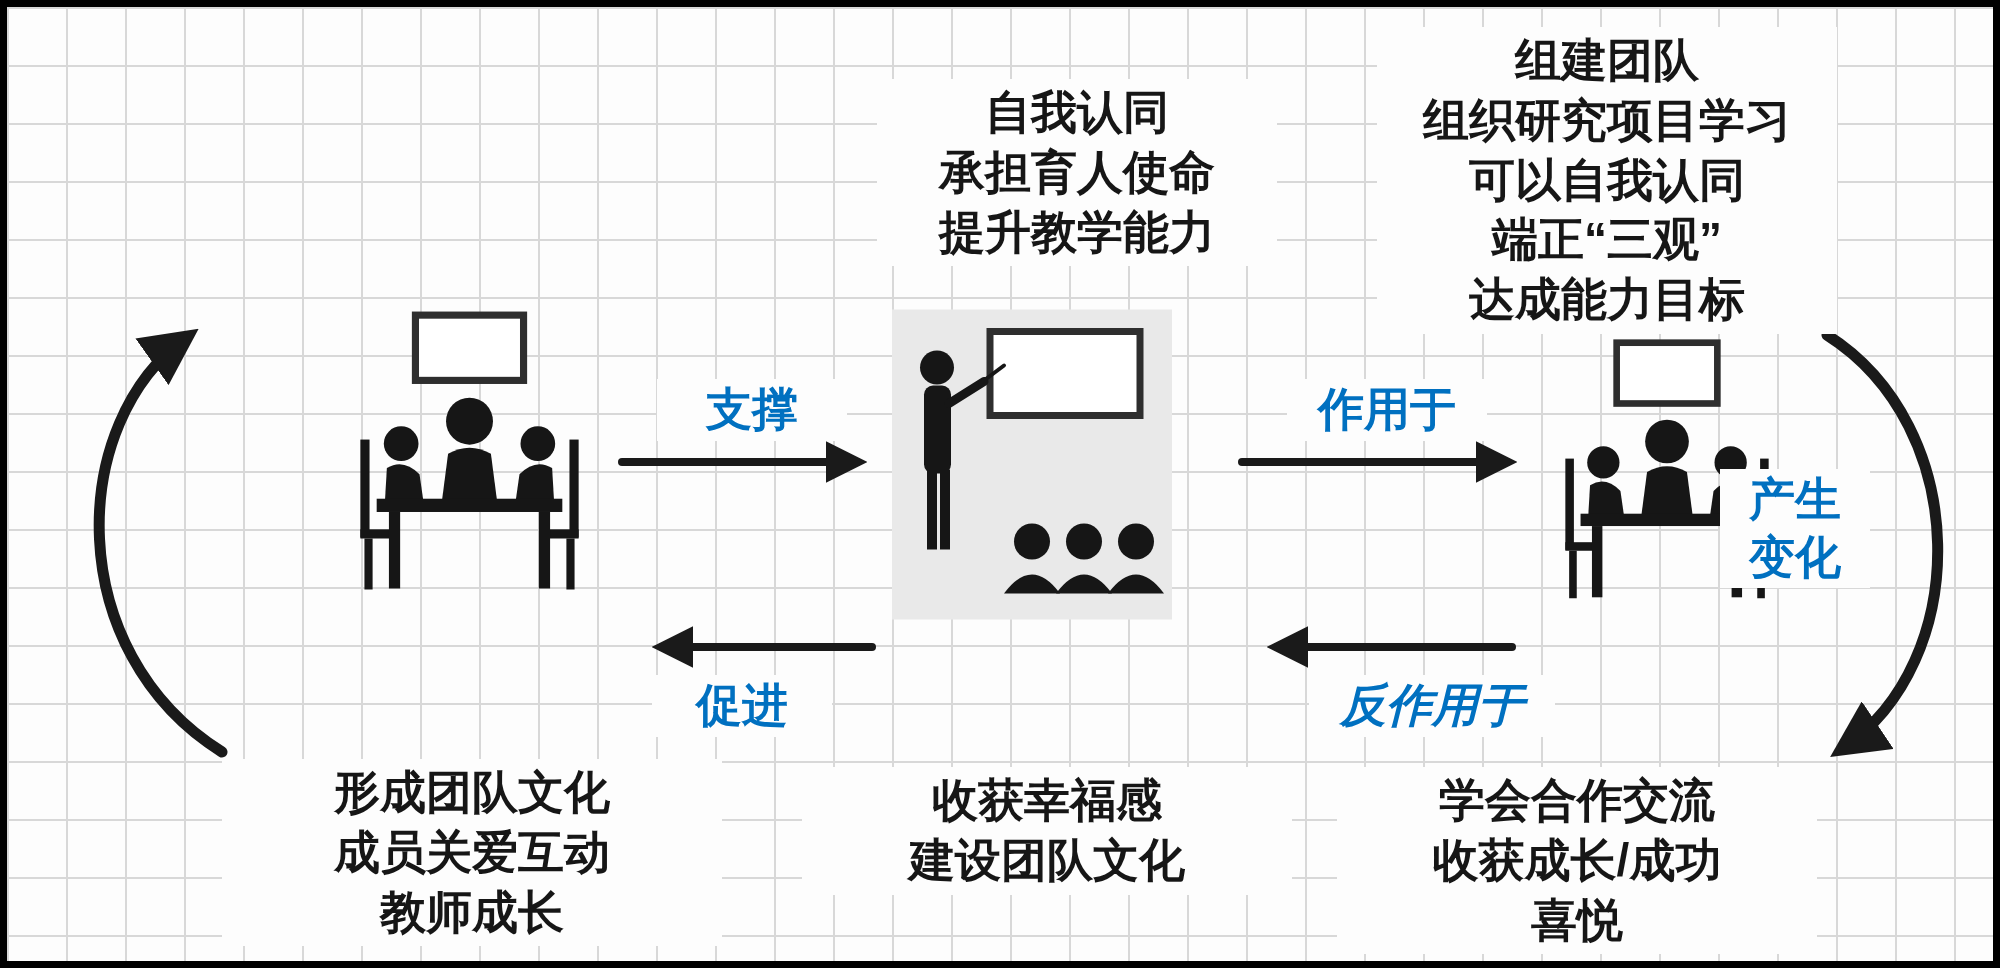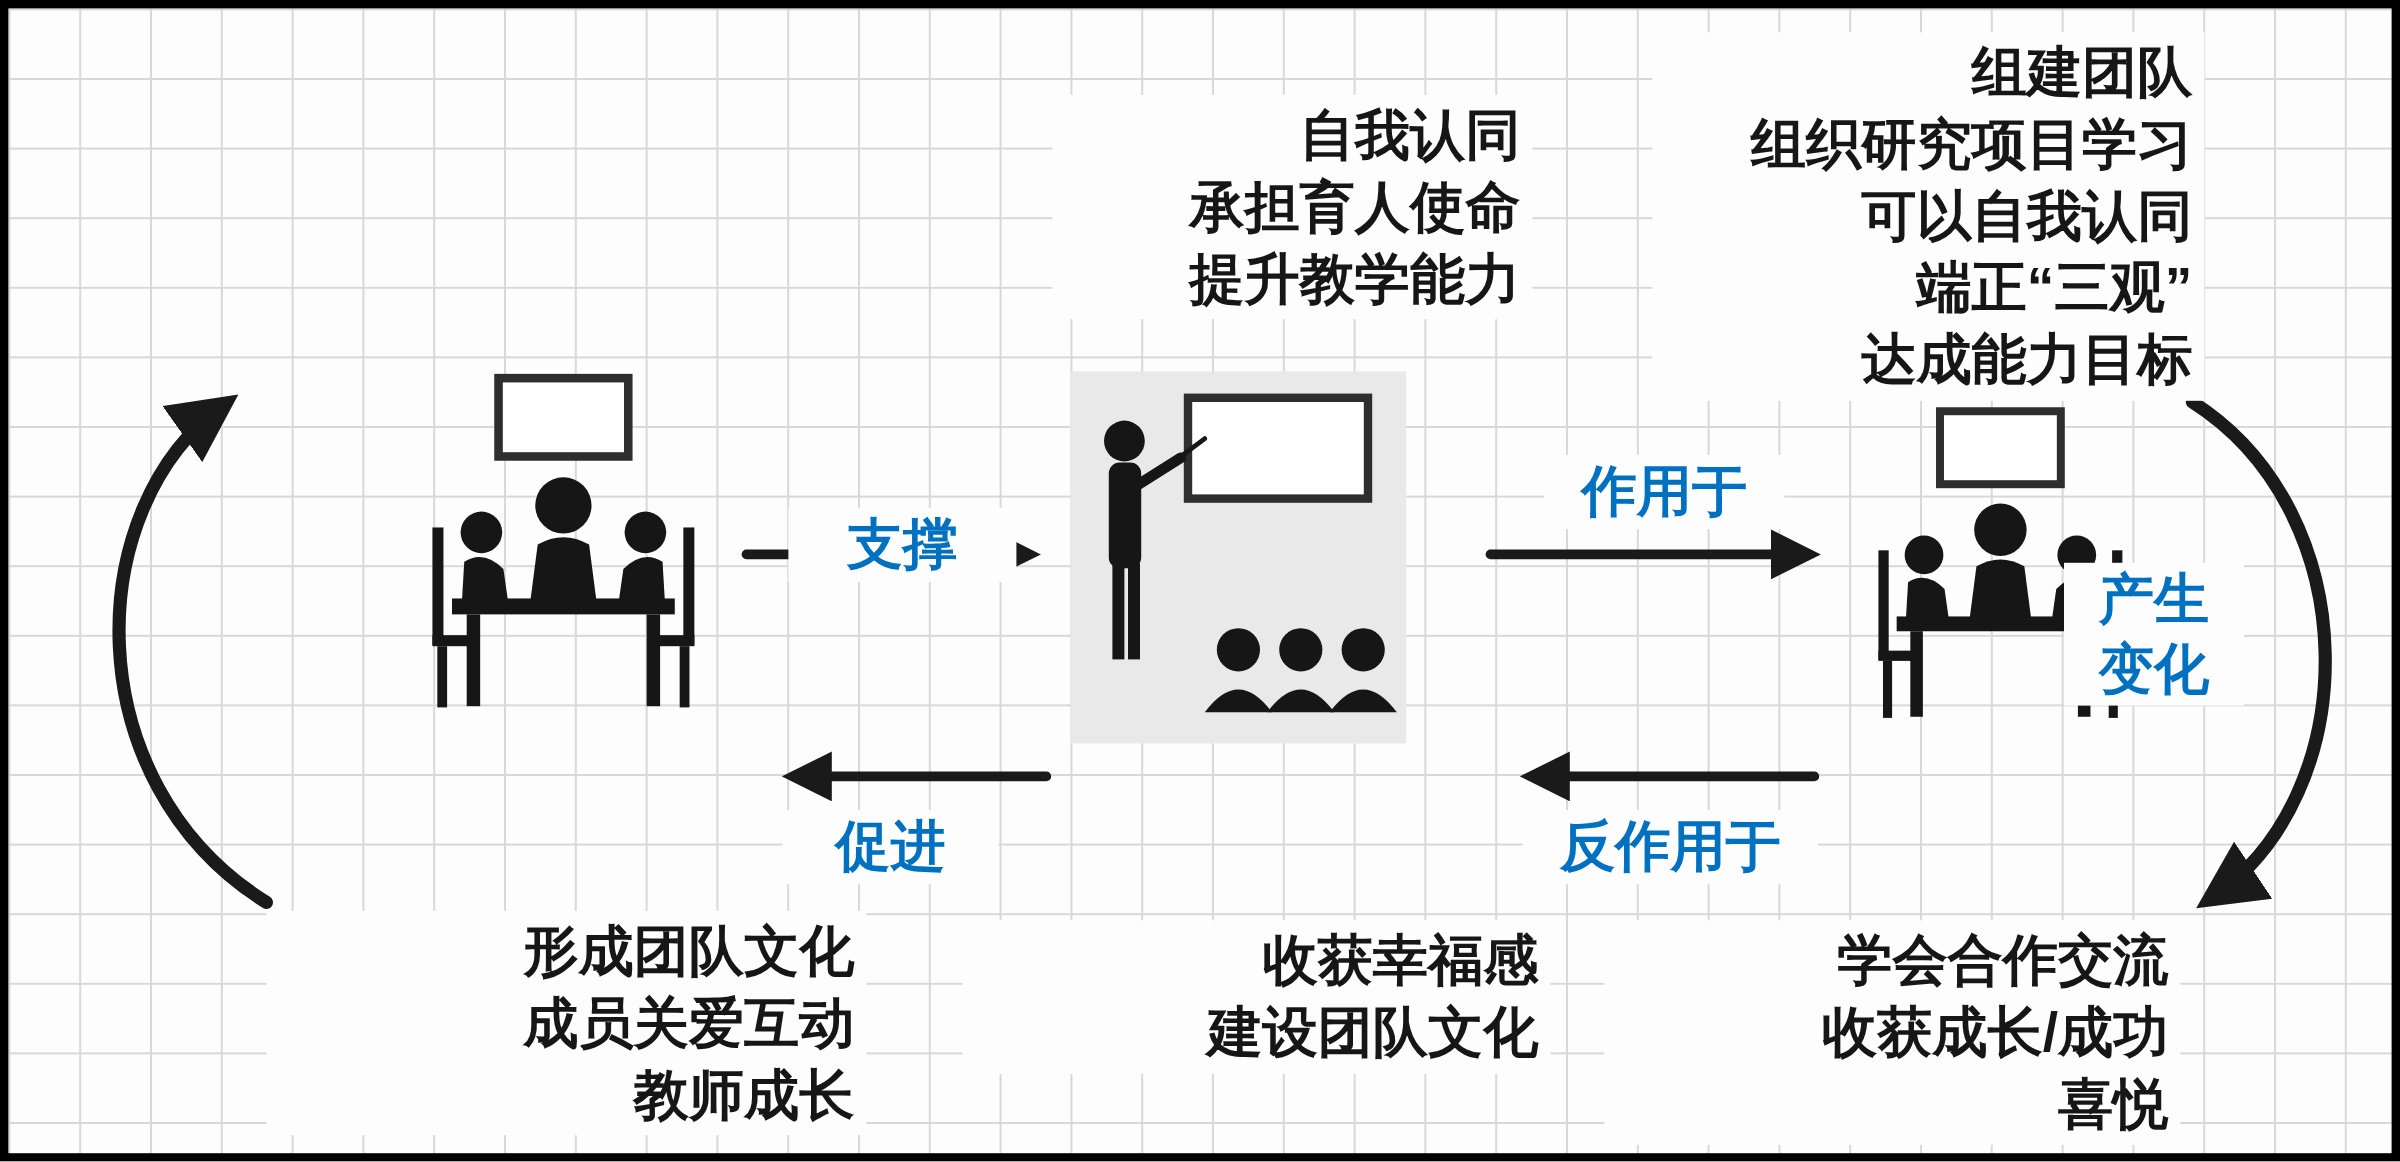--- a/index.html
+++ b/index.html
@@ -18,21 +18,21 @@
     overflow: hidden;
   }
   .arrows {
     position: absolute;
     left: 0; top: 0;
     width: 1986px; height: 954px;
     z-index: 1;
   }
   .block {
     position: absolute;
-    text-align: right;
+    text-align: center;
     color: #161616;
     font-weight: bold;
     font-size: 46px;
     line-height: 1.3;
     background: #fdfdfd;
     padding: 4px 10px;
     z-index: 2;
   }
   .lbl {
     position: absolute;
@@ -58,24 +58,24 @@
   #lb { left: 215px; top: 752px; width: 500px; }
   #cb { left: 795px; top: 760px; width: 490px; }
   #rb { left: 1330px; top: 760px; width: 480px; }
 
   
   #icon-left   { left: 335px;  top: 300px; width: 255px; height: 310px; }
   #icon-center { left: 885px;  top: 300px; width: 280px; height: 315px; }
   #icon-right  { left: 1535px; top: 330px; width: 250px; height: 285px; }
 
   
-  #lbl-support  { left: 650px;  top: 372px; width: 190px; margin-top: 44px; }
+  #lbl-support  { left: 650px;  top: 372px; width: 190px; }
   #lbl-acton    { left: 1280px; top: 372px; width: 200px; }
   #lbl-promote  { left: 645px;  top: 668px; width: 180px; }
-  #lbl-reacton  { left: 1262px; top: 668px; width: 246px; }
+  #lbl-reacton  { left: 1302px; top: 668px; width: 246px; font-style: italic; }
   #lbl-cohesion { left: 118px;  top: 462px; width: 210px; }
   #lbl-change   { left: 1713px; top: 462px; width: 150px; }
 </style>
 </head>
 <body>
 
 <div class="canvas">
 
   <svg class="arrows" viewBox="0 0 1986 954">
     <defs>

